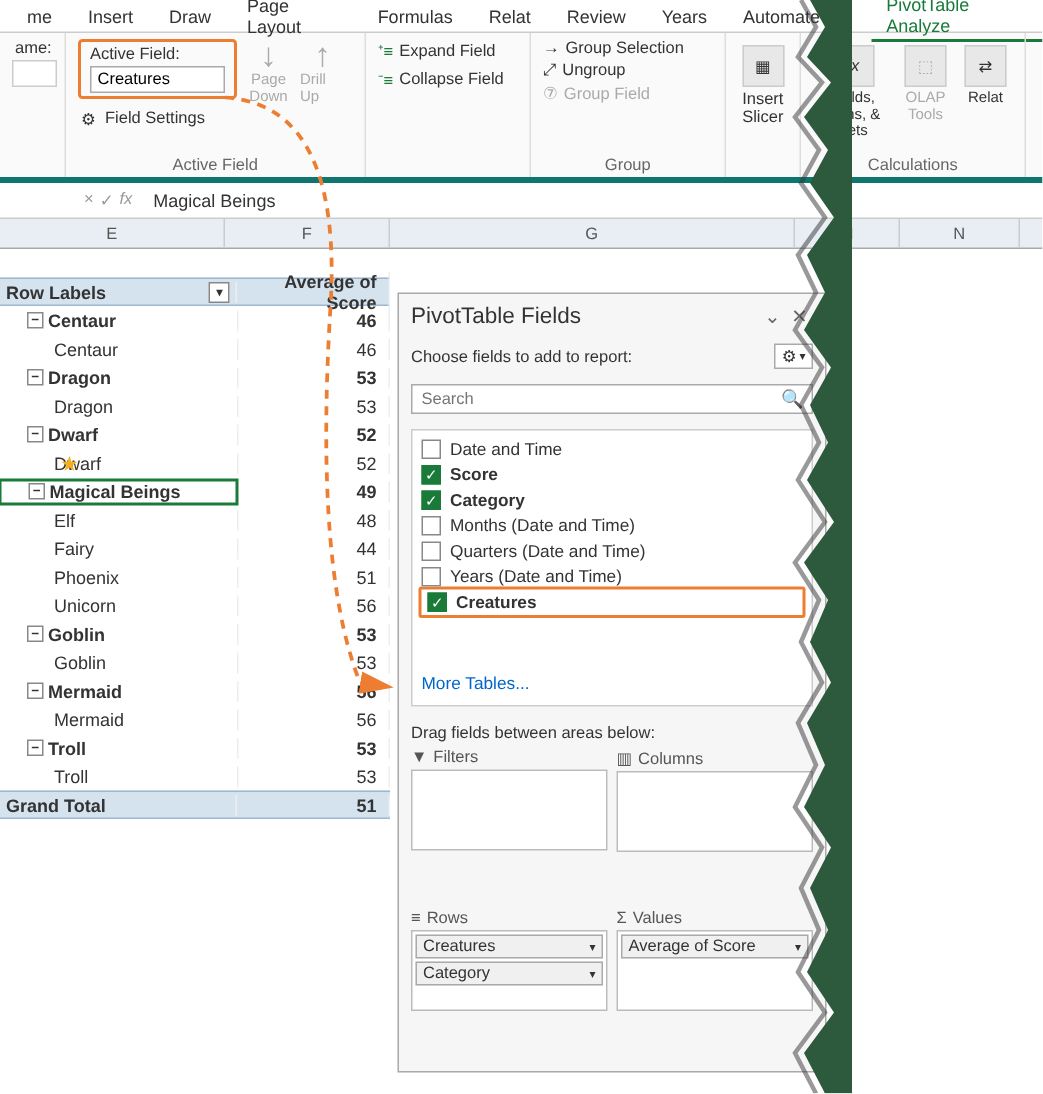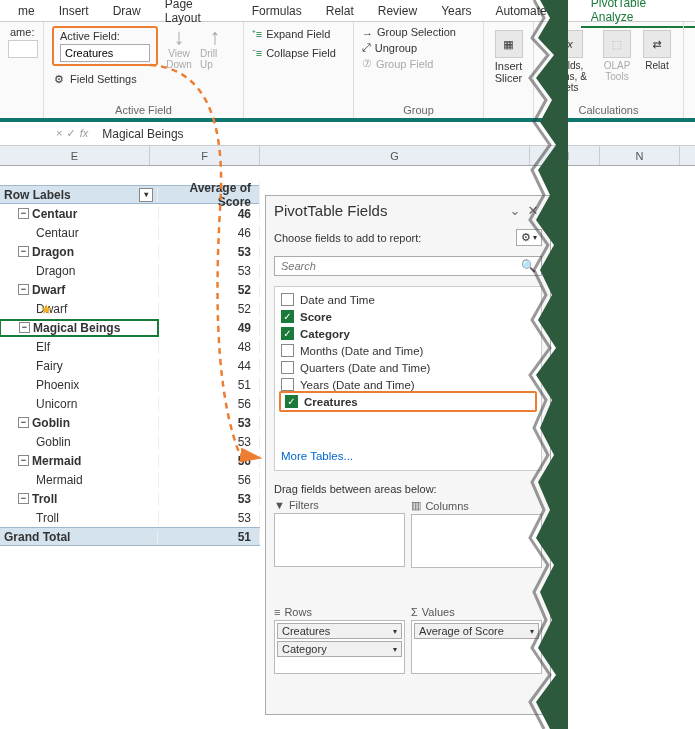--- a/index.html
+++ b/index.html
@@ -70,21 +70,21 @@
   .star { color: #f5b020; font-size: 14px; position: absolute; }
   
   
   .pt-pane { position: absolute; left: 265px; top: 195px; width: 286px; height: 520px; border: 1px solid #aaa; background: #f6f6f6; display: flex; flex-direction: column; }
   .pt-header { display: flex; align-items: center; padding: 6px 8px; }
   .pt-title { font-size: 15px; flex: 1; }
   .pt-hdr-icon { width: 18px; text-align: center; color: #666; font-size: 13px; cursor: pointer; }
   .pt-choose { display: flex; align-items: center; padding: 4px 8px; font-size: 11px; }
   .pt-gear { margin-left: auto; border: 1px solid #aaa; padding: 1px 4px; font-size: 11px; background: #fff; display: flex; align-items: center; gap: 2px; }
   .pt-search { margin: 6px 8px; position: relative; }
-  .pt-search input { width: 100%; border: 1px solid #aaa; padding: 3px 4px 3px 6px; font-size: 11px; font-style: italic; color: #888; }
+  .pt-search input { width: 100%; border: 1px solid #aaa; padding: 3px 4px 3px 6px; font-size: 11px; color: #888; }
   .pt-search-icon { position: absolute; right: 6px; top: 3px; font-size: 12px; color: #666; }
   .pt-fields { margin: 4px 8px; border: 1px solid #ccc; background: #fff; padding: 4px 0; }
   .pt-field { display: flex; align-items: center; padding: 2px 6px; font-size: 11.5px; gap: 6px; }
   .pt-check { width: 13px; height: 13px; border: 1px solid #888; display: inline-flex; align-items: center; justify-content: center; font-size: 10px; background: #fff; }
   .pt-check.checked { background: #1a7a3a; color: #fff; border-color: #1a7a3a; }
   .pt-field.highlighted { border: 2px solid #ed7d31; margin: -2px 4px; padding: 2px 0px 2px 4px; border-radius: 2px; }
   .pt-more { padding: 4px 6px; font-size: 11.5px; color: #0066cc; margin-top: 36px; }
   .pt-drag-label { padding: 8px 8px 4px 8px; font-size: 11px; }
   .pt-areas { display: grid; grid-template-columns: 1fr 1fr; gap: 6px; padding: 0 8px 8px 8px; flex: 1; }
   .pt-area { display: flex; flex-direction: column; }
@@ -133,21 +133,21 @@
           <input class="field-input" value="Creatures" style="">
         </div>
         <div class="field-settings">
           <span class="small-icon">⚙</span>
           <span>Field Settings</span>
         </div>
       </div>
       <div class="drill-btns">
         <div class="drill-btn">
           <span class="drill-arrow">↓</span>
-          <span style="text-align:center">View Down</span>
+          <span style="text-align:center">Page Down</span>
         </div>
         <div class="drill-btn">
           <span class="drill-arrow">↑</span>
           <span>Drill Up</span>
         </div>
       </div>
     </div>
     <div class="ribbon-group-label">Active Field</div>
   </div>
   <div class="ribbon-group" style="width:110px">

